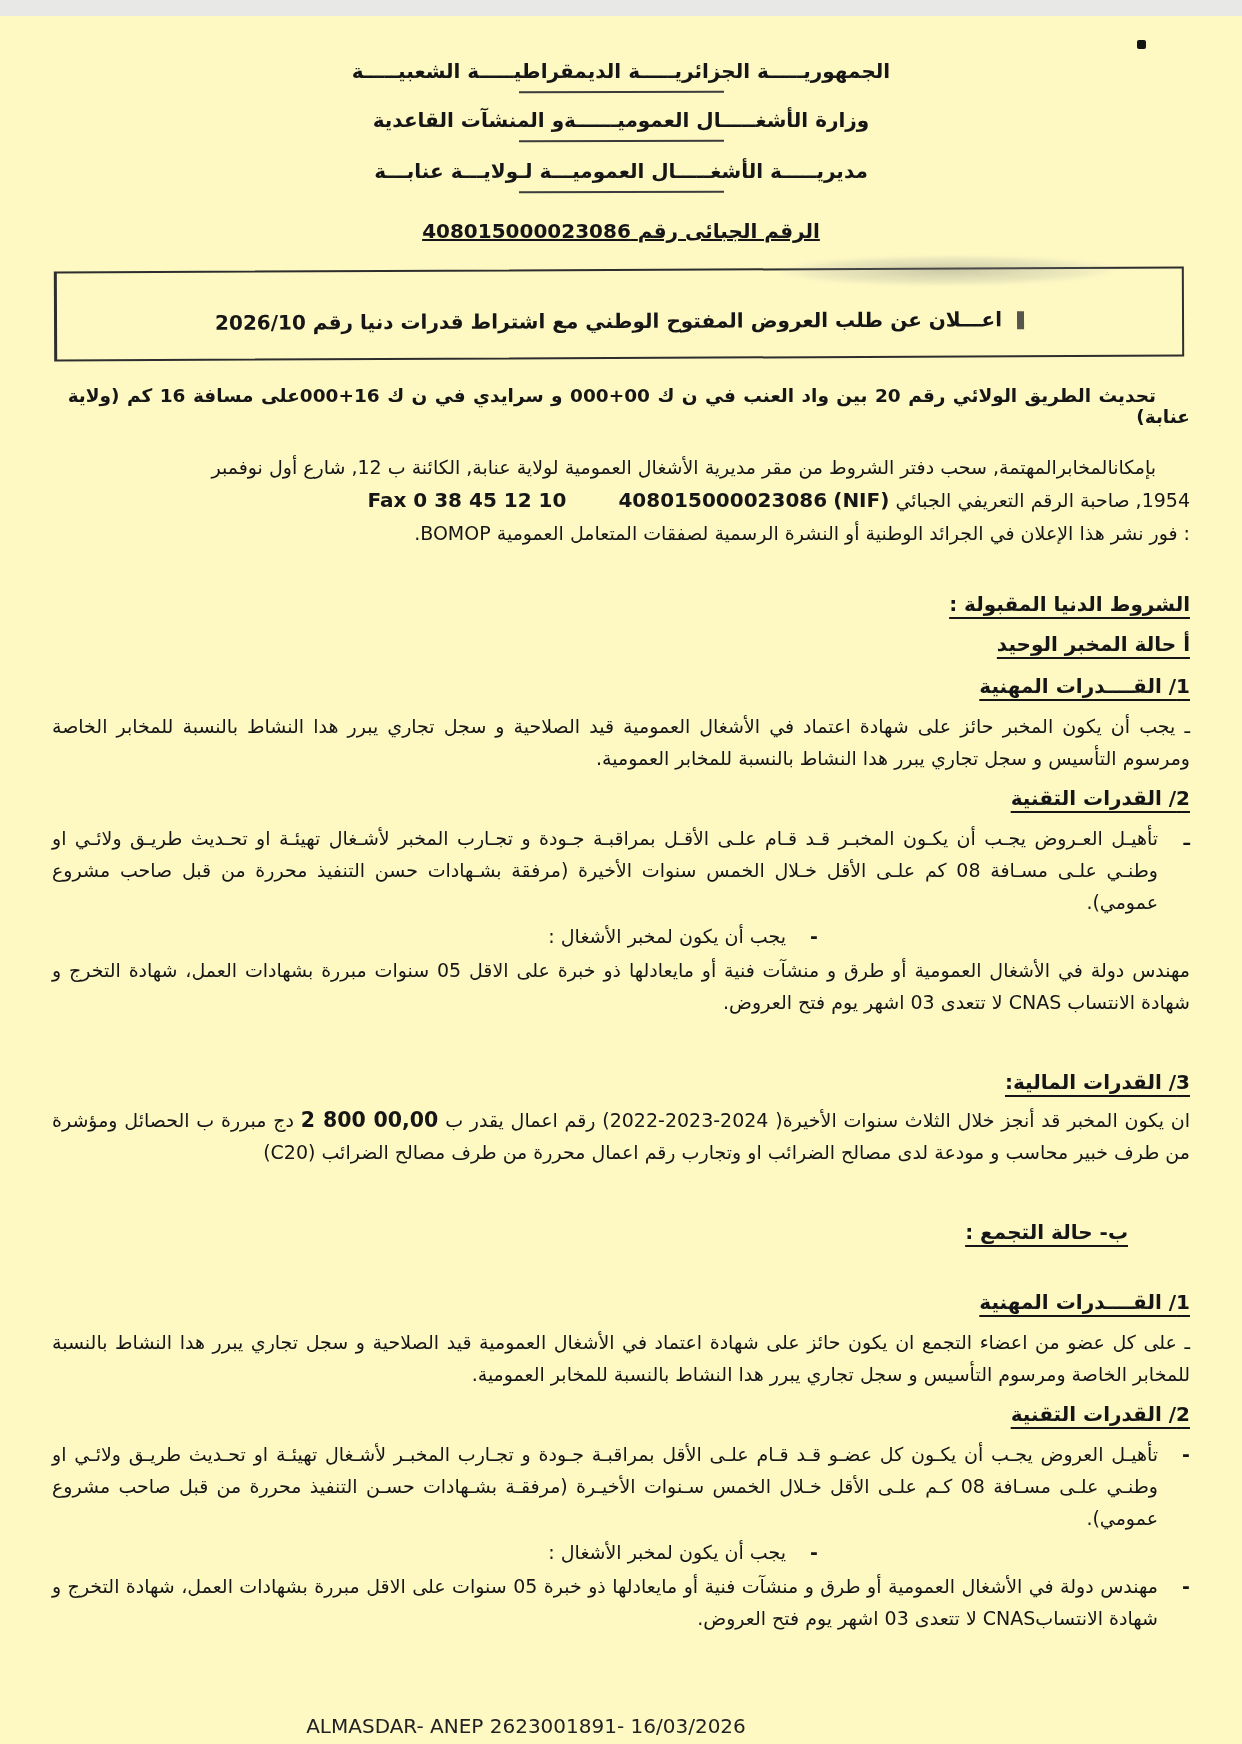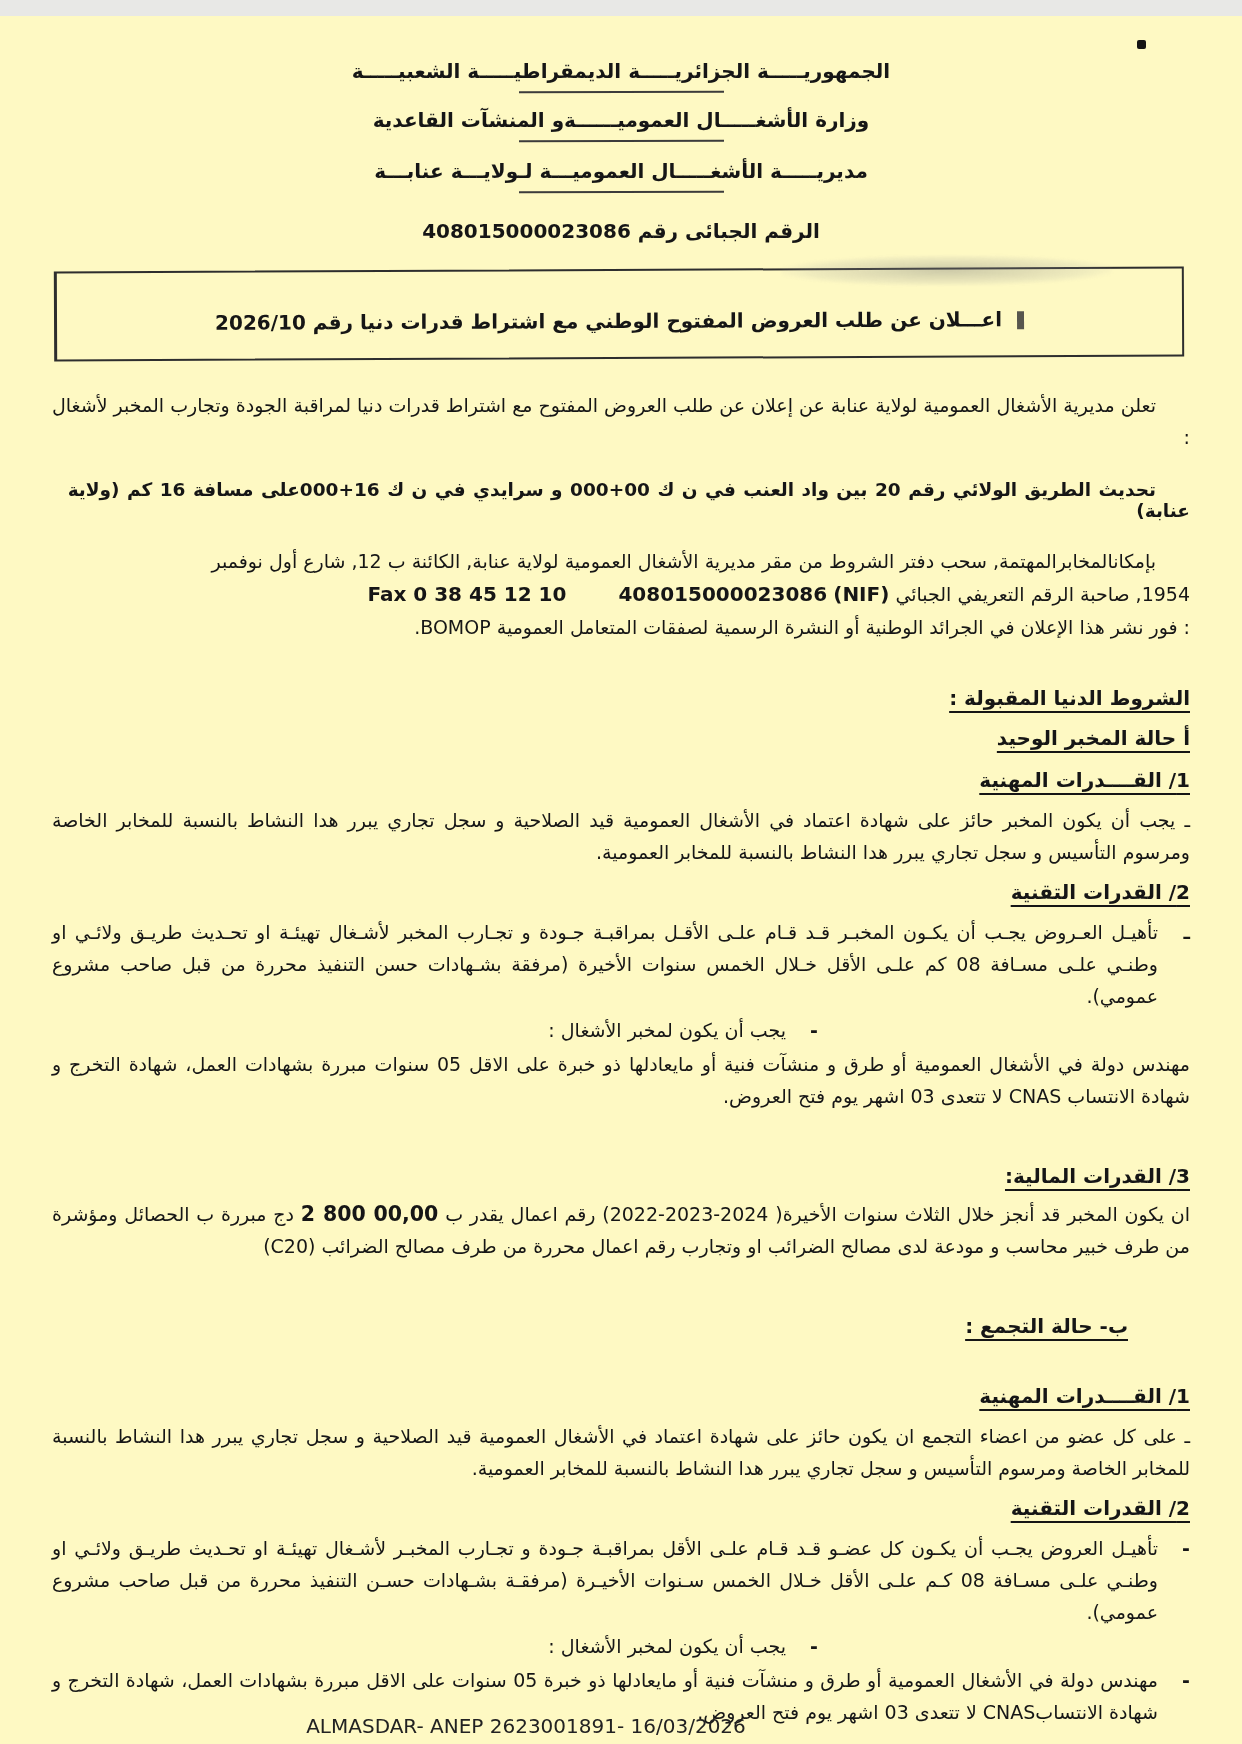--- a/index.html
+++ b/index.html
@@ -12,21 +12,21 @@
     font-family:"DejaVu Sans",sans-serif;
     overflow:hidden;
     box-sizing:border-box;
     padding:40px 52px 0 52px;
   }
   .rtl{direction:rtl;unicode-bidi:embed;}
 
   
   .hdr-line{font-size:20px;font-weight:bold;line-height:30px;text-align:center;letter-spacing:.2px;}
   .hdr-underline{width:205px;border-bottom:2px solid #3c3c3c;margin:5px auto 12px auto;transform:rotate(-.2deg);}
-  .tax-line{font-size:20px;font-weight:bold;text-align:center;margin-top:26px;}
+  .tax-line{font-size:20px;font-weight:bold;text-align:center;margin-top:26px;text-decoration:underline;}
   .tax-line .num{letter-spacing:.5px;}
   .dot-artifact{position:absolute;top:24px;right:96px;width:9px;height:9px;background:#141414;border-radius:2px;}
 
   
   .notice-box{
     position:relative;
     margin:26px 6px 0 2px;
     height:90px;
     border:2px solid #2e2e2e;
     border-left-width:3px;
@@ -96,21 +96,20 @@
   </div>
 
   <div class="notice-box">
     <div class="notice-smudge"></div>
     <div class="notice-title rtl">
       <span class="artifact-mark"></span>
       <span>اعـــلان عن طلب العروض المفتوح الوطني مع اشتراط قدرات دنيا رقم 2026/10</span>
     </div>
   </div>
 
-  <p class="para rtl indent" style="margin:30px 0 0 0;">تعلن مديرية الأشغال العمومية لولاية عنابة عن إعلان عن طلب العروض المفتوح مع اشتراط قدرات دنيا لمراقبة الجودة  وتجارب المخبر لأشغال :</p>
 
   <div class="project-line rtl indent">تحديث الطريق الولائي رقم 20 بين واد العنب في ن ك 00+000 و سرايدي في ن ك 16+000على مسافة 16 كم  (ولاية عنابة)</div>
 
   <div class="withdraw rtl">
     <p class="para indent" style="margin:0;">بإمكانالمخابرالمهتمة, سحب دفتر الشروط من مقر مديرية الأشغال العمومية لولاية عنابة, الكائنة ب 12, شارع أول نوفمبر</p>
     <div class="nif-line">
       <span>1954, صاحبة الرقم التعريفي الجبائي</span>
       <span class="b" dir="ltr">(NIF)</span>
       <span class="b" dir="ltr">408015000023086</span>
       <span class="b fax-seg" dir="ltr">Fax 0 38 45 12 10</span>

